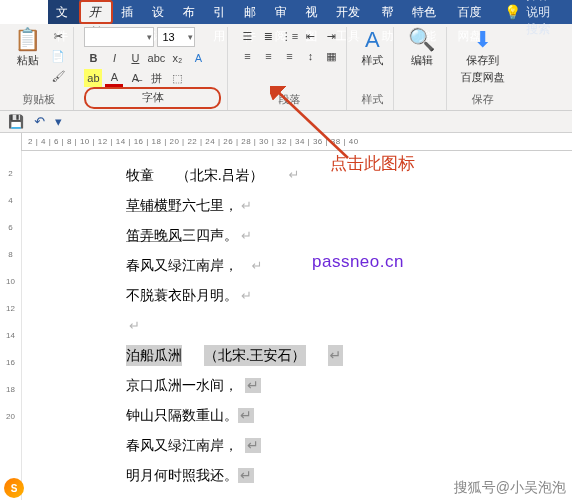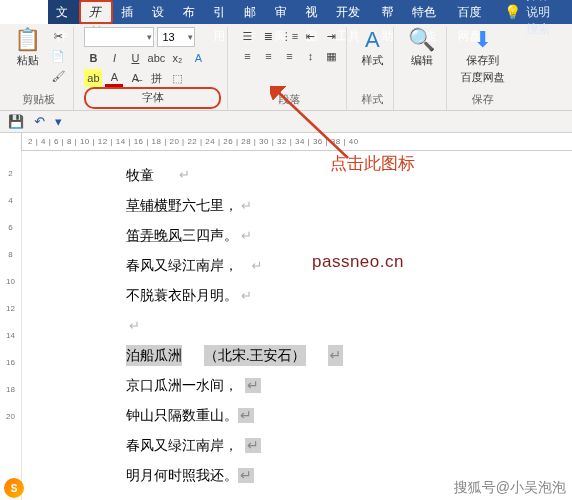--- a/index.html
+++ b/index.html
@@ -36,21 +36,21 @@
   .vruler span { margin-top: 18px; }
   .page { flex: 1; background: #fff; position: relative; padding: 14px 30px 10px 104px; font-family: SimSun, serif; font-size: 14px; color: #000; line-height: 1.5; }
   .line { margin-bottom: 9px; white-space: nowrap; }
   .ret { color: #b5b5b5; font-size: 13px; margin-left: 3px; }
   .underline { text-decoration: underline; text-decoration-color: #999; }
   .title-line { display: flex; gap: 22px; }
   .sel-block { background: #cfcfcf; display: inline; }
   .sel-ret { background: #cfcfcf; color: #888; padding: 0 2px; }
   .annot { position: absolute; left: 330px; top: 152px; color: #d04020; font-size: 17px; font-weight: 500; }
   .arrow-svg { position: absolute; left: 270px; top: 86px; pointer-events: none; }
-  .watermark { position: absolute; left: 312px; top: 252px; color: #7f1d1d; font-size: 17px; font-weight: 400; letter-spacing: 0.5px; text-align: right; }
+  .watermark { position: absolute; left: 312px; top: 252px; color: #6d28d9; font-size: 17px; font-weight: 400; letter-spacing: 0.5px; text-align: right; }
   .img-source { position: absolute; right: 6px; bottom: 3px; font-size: 14px; color: #888; }
   .shou { position: absolute; left: 4px; bottom: 2px; width: 20px; height: 20px; background: linear-gradient(135deg,#ff7a00,#ffb300); border-radius: 50%; color: #fff; font-size: 10px; display: flex; align-items: center; justify-content: center; font-weight: bold; }
 </style>
 </head>
 <body>
 
 <div class="tabs">
   <div class="tab file">文件</div>
   <div class="tab active">开始</div>
   <div class="tab">插入</div>
@@ -191,20 +191,21 @@
       <span>12</span>
       <span>14</span>
       <span>16</span>
       <span>18</span>
       <span>20</span>
   </div>
   <div class="page">
 
     <div class="line title-line">
       <span>牧童</span>
+      <span>（北宋.吕岩）</span>
       <span class="ret">↵</span>
     </div>
     <div class="line">
       <span class="underline">草铺横野</span><span>六七里，</span><span class="ret">↵</span>
     </div>
     <div class="line">
       <span class="underline">笛弄晚风</span><span>三四声。</span><span class="ret">↵</span>
     </div>
     <div class="line">
       <span>春风又绿江南岸，</span>&nbsp;&nbsp;&nbsp;<span class="ret">↵</span>

